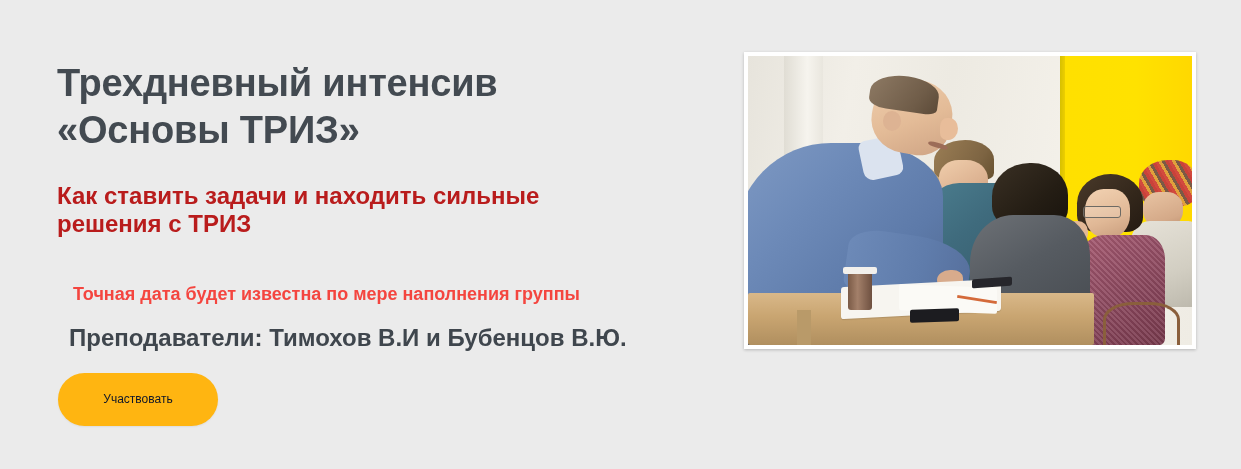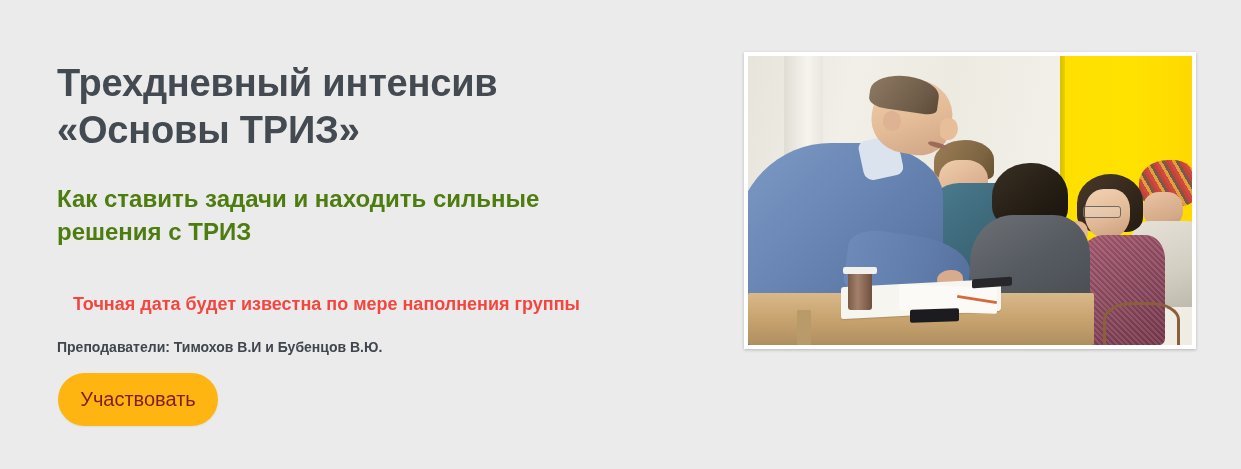--- a/index.html
+++ b/index.html
@@ -33,55 +33,55 @@
     font-weight: bold;
     color: #434a51;
     letter-spacing: -0.2px;
     margin: 0;
     white-space: pre-line;
   }
   .subtitle {
     margin: 0;
     padding-top: 28px;
     font-size: 24px;
-    line-height: 33px;
+    line-height: 28px;
     font-weight: bold;
-    color: #4d7c0f;
+    color: #b91c1c;
     white-space: pre-line;
   }
   .notice {
     margin: 16px;
     padding-top: 28px;
     font-size: 18px;
     line-height: 25px;
     font-weight: bold;
     color: #f4453f;
   }
   .teachers {
-    margin: 0;
+    margin: 12px;
     padding-top: 2px;
-    font-size: 14px;
+    font-size: 24px;
     line-height: 25px;
     font-weight: bold;
     color: #3f464d;
   }
 
   
   .cta-btn {
     position: absolute;
     left: 58px;
     top: 373px;
     width: 160px;
     height: 53px;
     border: none;
     border-radius: 27px;
     background: #ffb511;
-    color: #7f1d1d;
+    color: #0f172a;
     font-family: "Liberation Sans", "DejaVu Sans", sans-serif;
-    font-size: 20px;
+    font-size: 12px;
     line-height: 53px;
     padding: 0;
     text-align: center;
     cursor: pointer;
     box-shadow: 0 1px 2px rgba(0,0,0,0.06);
   }
 
   
   .photo-frame {
     position: absolute;

